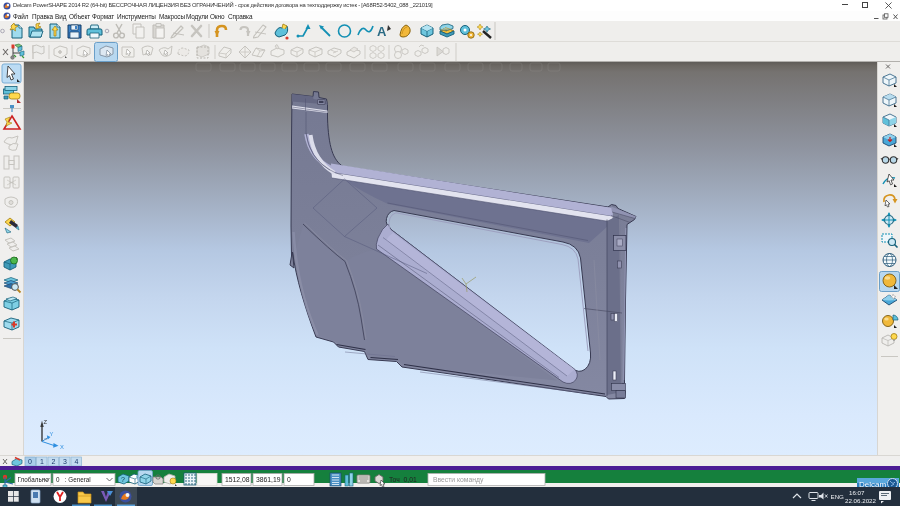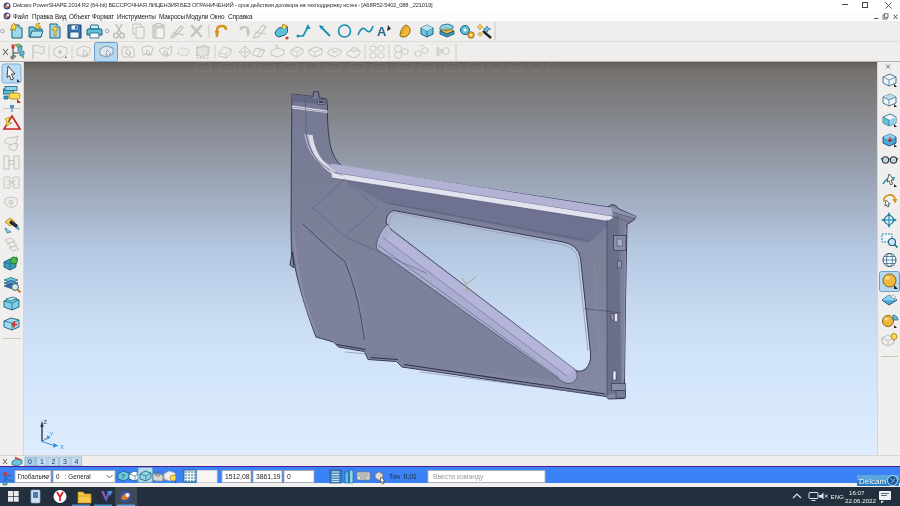--- a/index.html
+++ b/index.html
@@ -9,21 +9,21 @@
 #titlebar .t{position:absolute;left:13px;top:2px;font-size:5.8px;letter-spacing:-0.2px;color:#333;white-space:nowrap}
 #menubar{position:absolute;left:0;top:11px;width:900px;height:10px;background:#fdfdfd}
 #menubar span{position:absolute;top:1.5px;font-size:6.4px;letter-spacing:-0.1px;color:#222;white-space:nowrap}
 #tb1{position:absolute;left:0;top:21px;width:900px;height:20.5px;background:#efeeec;border-bottom:1px solid #dedcd8}
 #tb2{position:absolute;left:0;top:41.5px;width:900px;height:20.5px;background:#efeeec;border-bottom:1px solid #b2b0ac}
 #lbar{position:absolute;left:0;top:62px;width:24px;height:393px;background:#f0efee;border-right:1px solid #d8d6d2}
 #rbar{position:absolute;left:877px;top:62px;width:23px;height:393px;background:#f0efed;border-left:1px solid #d8d6d2}
 #canvas{position:absolute;left:24px;top:62px;width:853px;height:393px;
 background:linear-gradient(to bottom,#5f5c58 0%,#6c6863 1%,#757270 2.5%,#8f94a0 22%,#a2aec1 35%,#b5c8e2 48%,#c4d6ee 60%,#cfe2f8 73%,#d9e9fd 90%,#ddecfe 100%);}
 #levelbar{position:absolute;left:0;top:455px;width:900px;height:11px;background:#f0efee;border-top:1px solid #d9d7d3}
-#statusbar{position:absolute;left:0;top:466px;width:900px;height:17px;background:#3b82f6;border-top:1px solid #4c1d95}
+#statusbar{position:absolute;left:0;top:466px;width:900px;height:17px;background:#15803d;border-top:4px solid #4c1d95}
 #taskbar{position:absolute;left:0;top:487px;width:900px;height:19px;background:#232f3d}
 </style>
 </head>
 <body>
 <div id="canvas">
 <svg width="853" height="393" viewBox="24 62 853 393" style="position:absolute;left:0;top:0">
 <defs>
 <linearGradient id="pg" x1="0" y1="0" x2="0" y2="1">
 <stop offset="0" stop-color="#757992"></stop>
           <stop offset="0.55" stop-color="#7c8099"></stop>

